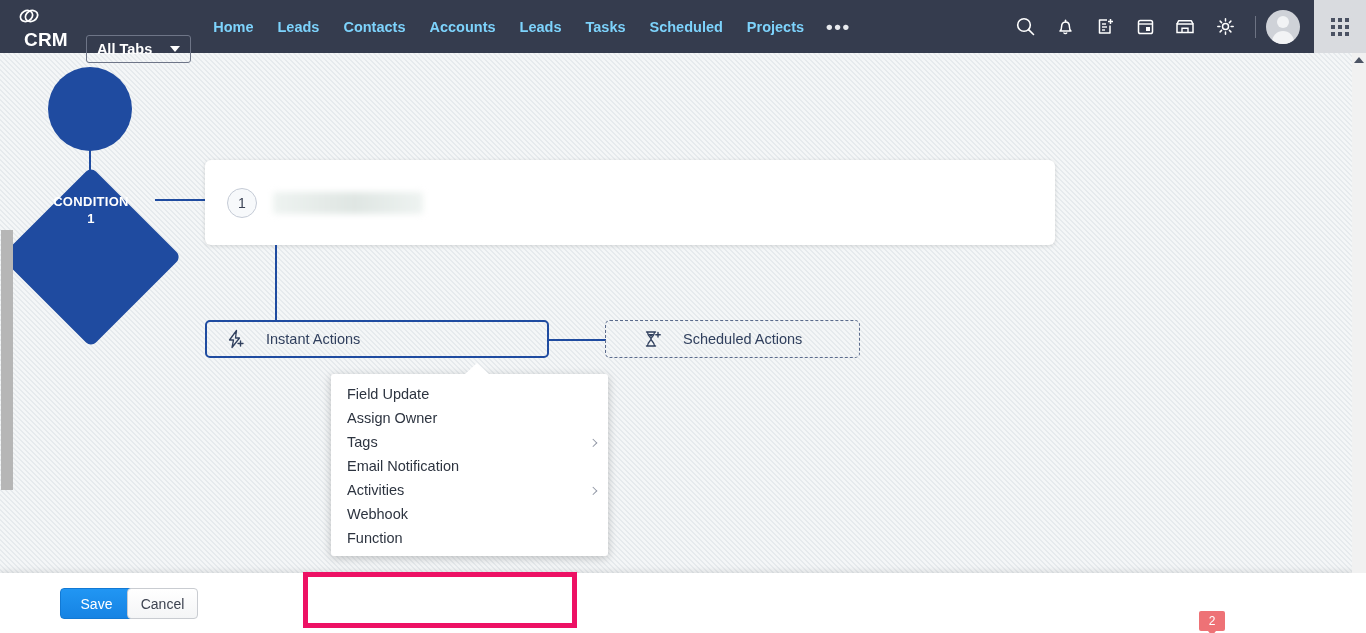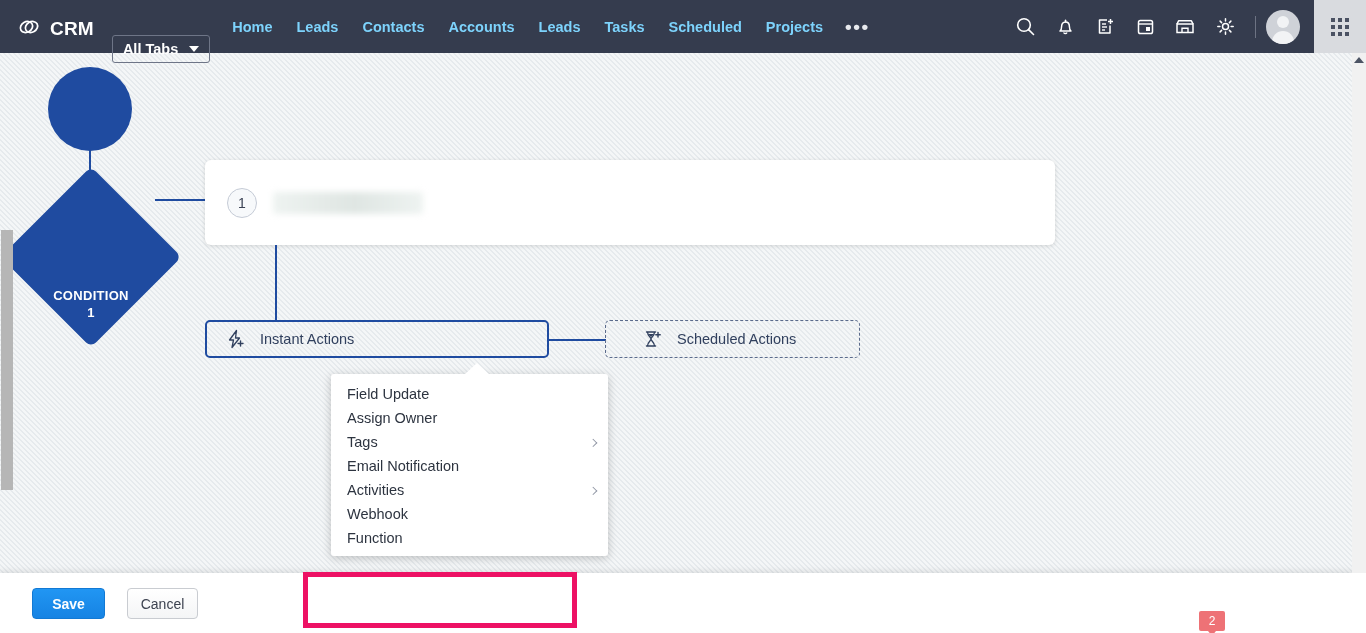--- a/index.html
+++ b/index.html
@@ -9,30 +9,30 @@
     overflow: hidden;
     background: #ffffff;
   }
   #app { position: relative; width: 1366px; height: 633px; }
 
   
   .topnav {
     position: absolute; top: 0; left: 0; width: 1366px; height: 53px;
     background: #353c4e; display: flex; align-items: center; z-index: 50;
   }
-  .logo-wrap { display: flex; align-items: flex-end; margin-left: 16px; }
+  .logo-wrap { display: flex; align-items: flex-start; margin-left: 16px; flex-direction: column; }
   .logo-mark { width: 26px; height: 26px; }
   .logo-text {
     color: #ffffff; font-size: 19px; font-weight: bold; margin-left: 8px;
     letter-spacing: .2px;
   }
   .alltabs {
     margin-left: 18px; height: 28px; border: 1px solid #6e7587; border-radius: 3px;
     color: #fff; font-size: 14.5px; font-weight: bold; display: flex; align-items: center;
-    padding: 0 10px; gap: 11px; cursor: pointer; margin-top: 44px;
+    padding: 0 10px; gap: 18px; cursor: pointer; margin-top: 44px;
   }
   .caret-dn {
     width: 0; height: 0; border-left: 5px solid transparent; border-right: 5px solid transparent;
     border-top: 6px solid #ffffff;
   }
   .navlinks { display: flex; align-items: center; margin-left: 22px; gap: 24px; }
   .navlink {
     color: #7dd3fc; font-size: 14.5px; font-weight: bold; cursor: pointer; white-space: nowrap;
   }
   .navmore { color: #e8eaee; font-size: 19px; font-weight: bold; letter-spacing: 1.5px;
@@ -79,21 +79,21 @@
   }
   .vline { position: absolute; background: #1f4ba0; width: 2px; }
   .hline { position: absolute; background: #1f4ba0; height: 2px; }
 
   .diamond {
     position: absolute; left: 27px; top: 140px; width: 128px; height: 128px;
     background: #1f4ba0; transform: rotate(45deg); border-radius: 7px;
   }
   .diamond-label {
     position: absolute; left: 27px; top: 140px; width: 128px; height: 128px;
-    display: flex; flex-direction: column; align-items: center; justify-content: flex-end;
+    display: flex; flex-direction: column; align-items: center; justify-content: flex-start;
     color: #ffffff; font-size: 13px; font-weight: bold; line-height: 17px; text-align: center;
     letter-spacing: .3px;
   }
 
   .crit-card {
     position: absolute; left: 205px; top: 107px; width: 850px; height: 85px;
     background: #ffffff; border-radius: 6px; box-shadow: 0 1px 4px rgba(0,0,0,.13);
     display: flex; align-items: center; padding-left: 22px;
   }
   .num-badge {
@@ -102,21 +102,21 @@
     align-items: center; justify-content: center;
   }
   .redacted {
     margin-left: 16px; width: 150px; height: 22px; border-radius: 3px;
     background: linear-gradient(90deg,#eef3f1,#e3e9e6 40%,#dfe6e3 55%,#eef3f1);
     filter: blur(3px);
   }
 
   .action-box {
     position: absolute; height: 38px; display: flex; align-items: center;
-    padding: 0 18px; gap: 15px; font-size: 14.5px; color: #31405e; border-radius: 5px;
+    padding: 0 18px; gap: 21px; font-size: 14.5px; color: #31405e; border-radius: 5px;
   }
   .instant-box {
     left: 205px; top: 267px; width: 344px; border: 2px solid #1f4ba0; background: transparent;
     cursor: pointer;
   }
   .sched-box {
     left: 605px; top: 267px; width: 255px; border: 1px dashed #5b6b8c; background: transparent;
     cursor: pointer;
     padding-left: 36px;
   }
@@ -147,23 +147,23 @@
     position: absolute; left: 303px; top: 572px; width: 274px; height: 56px;
     border: 5px solid #ed1164; z-index: 60; pointer-events: none;
   }
 
   
   .footer {
     position: absolute; left: 0; top: 573px; width: 1366px; height: 60px;
     background: #ffffff; box-shadow: 0 -2px 6px rgba(0,0,0,.10); z-index: 40;
   }
   .btn-save {
-    position: absolute; left: 32px; top: 15px; width: 73px; height: 31px;
+    position: absolute; left: 60px; top: 15px; width: 73px; height: 31px;
     background: linear-gradient(180deg,#2196f3,#1683e3); border: 1px solid #1279d4;
-    border-radius: 4px; color: #ffffff; font-size: 14px; font-weight: bold;
+    border-radius: 4px; color: #ffffff; font-size: 14px; font-weight: normal;
     display: flex; align-items: center; justify-content: center; cursor: pointer;
   }
   .btn-cancel {
     position: absolute; left: 127px; top: 15px; width: 71px; height: 31px;
     background: linear-gradient(180deg,#ffffff,#f4f5f6); border: 1px solid #c9ccd1;
     border-radius: 4px; color: #3d4350; font-size: 14px;
     display: flex; align-items: center; justify-content: center; cursor: pointer;
   }
   .count-badge {
     position: absolute; left: 1199px; top: 611px; width: 26px; height: 20px;

